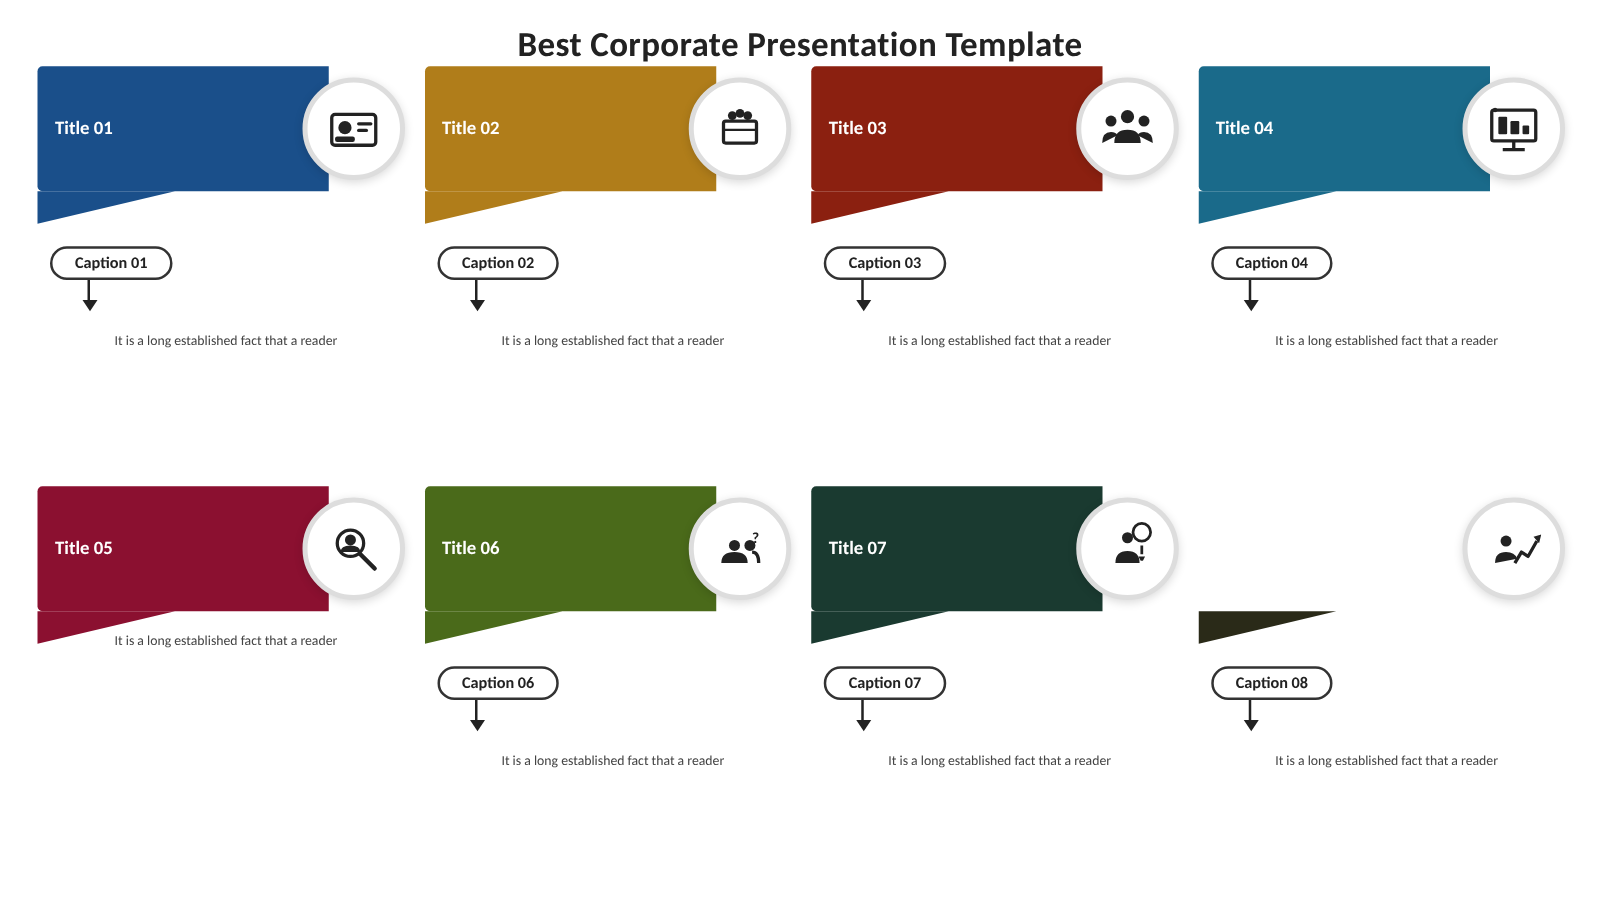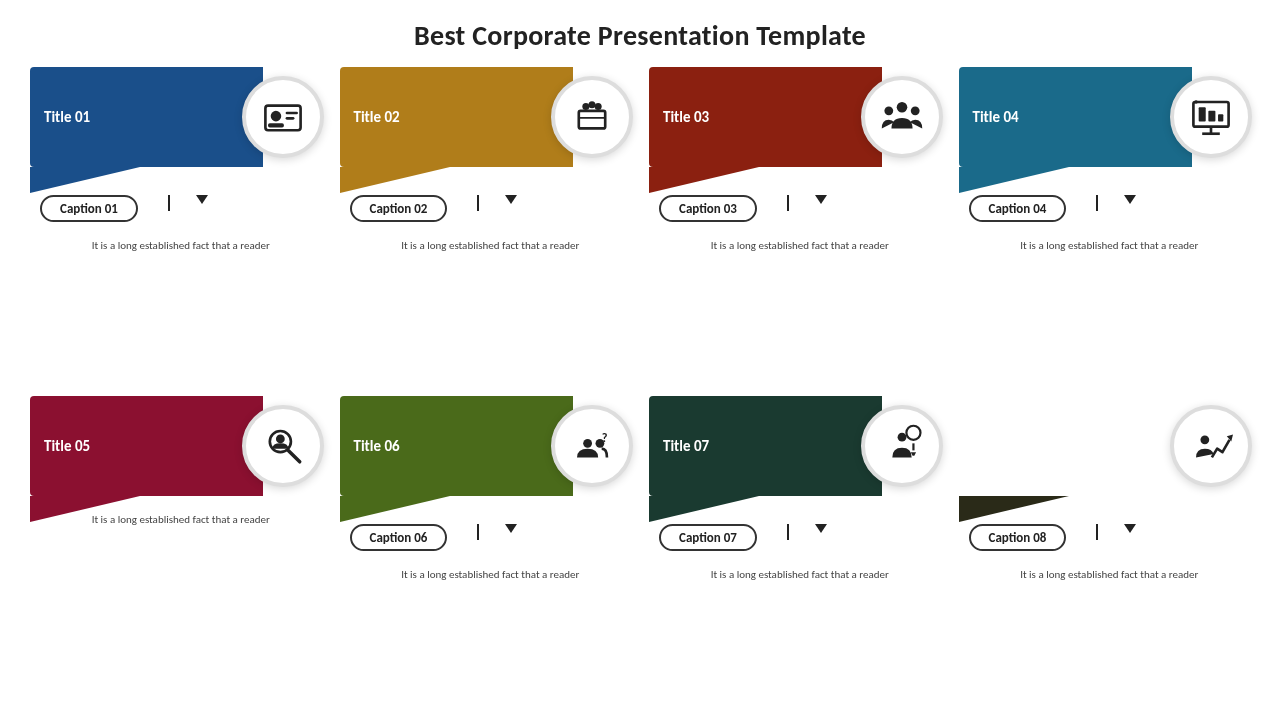--- a/index.html
+++ b/index.html
@@ -11,21 +11,20 @@
       overflow: hidden;
       display: flex;
       flex-direction: column;
       align-items: center;
       padding: 18px 30px 10px;
     }
     .page-title {
       font-size: 28px;
       font-weight: 700;
       color: #222;
-      margin-bottom: 14px;
       text-align: center;
       letter-spacing: 0.3px;
     }
     .grid {
       display: grid;
       grid-template-columns: repeat(4, 1fr);
       grid-template-rows: repeat(2, 1fr);
       gap: 14px 18px;
       width: 100%;
       flex: 1;
@@ -90,23 +89,23 @@
       z-index: 10;
       box-shadow: 0 2px 8px rgba(0,0,0,0.15);
     }
     .circle-icon svg {
       width: 44px;
       height: 44px;
     }
     
     .connector-wrap {
       display: flex;
-      flex-direction: row;
+      flex-direction: column;
       align-items: flex-start;
-      margin-top: 28px;
+      margin-top: 44px;
       padding-left: 10px;
       width: 100%;
     }
     .caption-pill {
       border: 2px solid #333;
       border-radius: 20px;
       padding: 4px 18px;
       font-size: 13px;
       font-weight: 700;
       color: #222;

